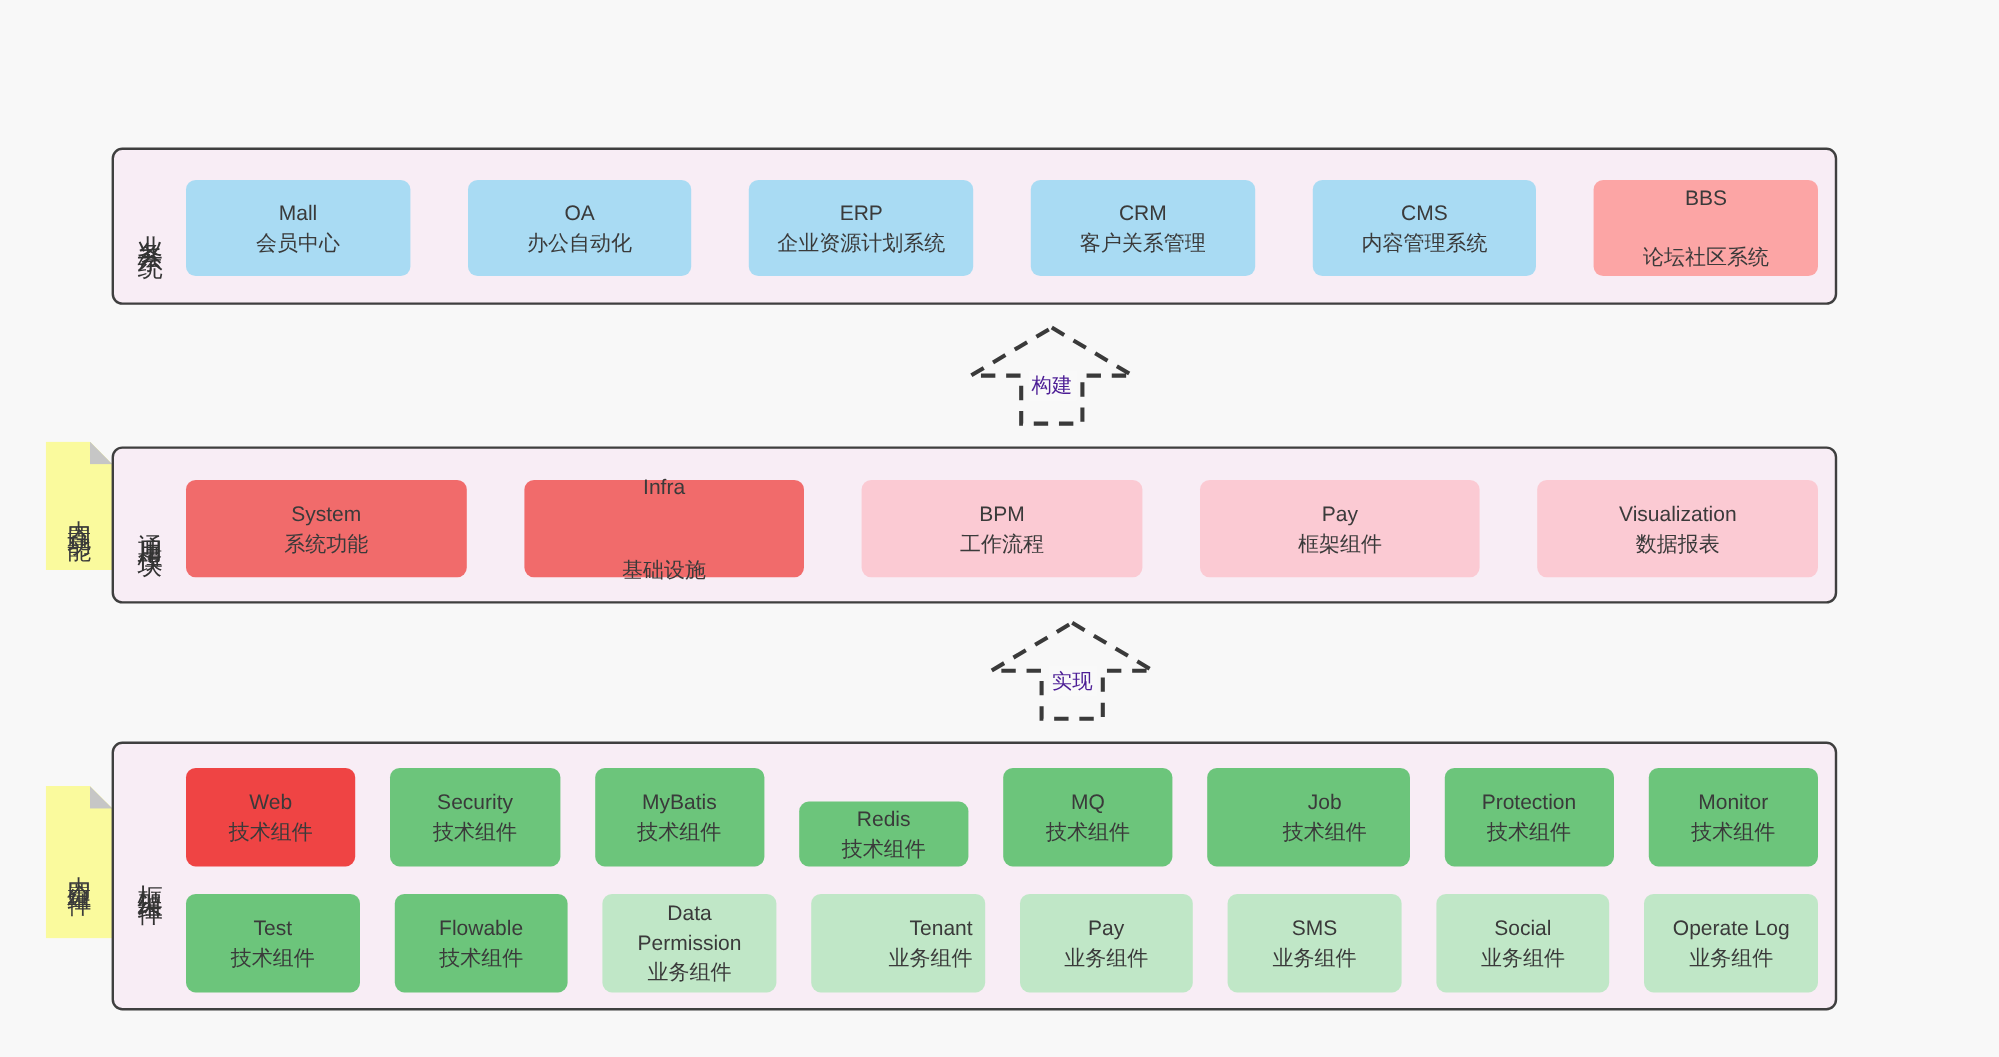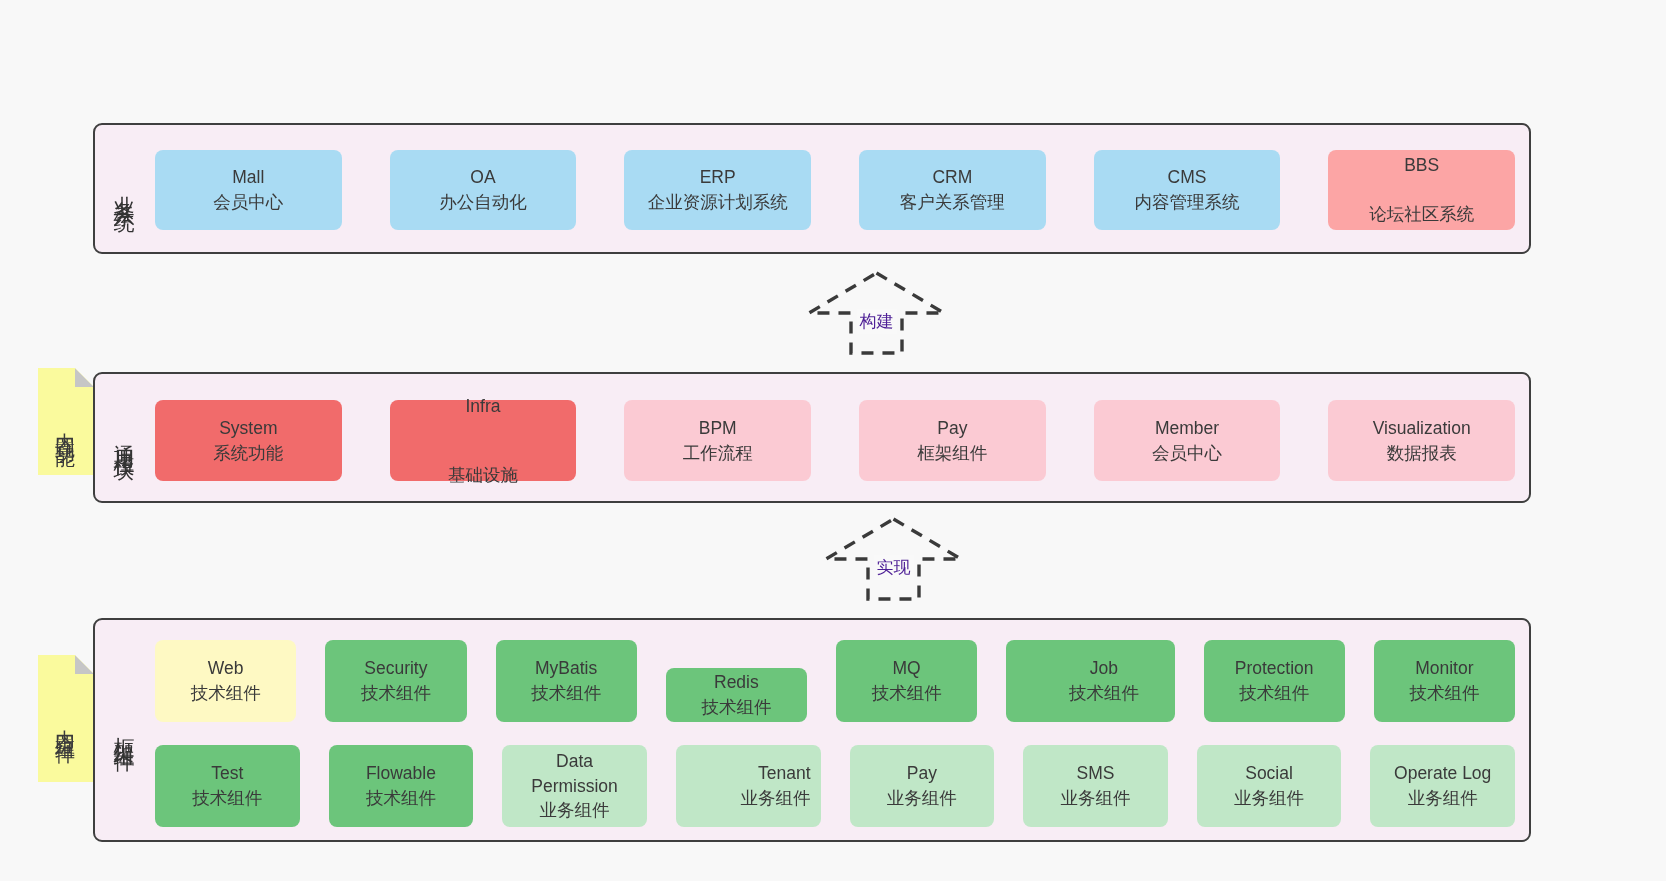--- a/index.html
+++ b/index.html
@@ -146,43 +146,39 @@
         </div>
         <div class="box" style="background: rgb(251, 202, 211);">
           <span class="line">BPM</span>
           <span class="line">工作流程</span>
         </div>
         <div class="box" style="background: rgb(251, 202, 211);">
           <span class="line">Pay</span>
           <span class="line">框架组件</span>
         </div>
         <div class="box" style="background: rgb(251, 202, 211);">
-          <span class="line">Member</span>
-          <span class="line">会员中心</span>
-        </div>
-        <div class="box" style="background: rgb(251, 202, 211);">
           <span class="line">Visualization</span>
           <span class="line">数据报表</span>
         </div>
       </div>
   </section>
 
   <div class="arrow" id="arrow-2">
     <svg width="141" height="86" viewBox="0 0 141 86">
       <polygon points="70.5,3 138,43 96,43 96,83 45,83 45,43 3,43" fill="none" stroke="#3a3a3a" stroke-width="3.4" stroke-dasharray="12 9"></polygon>
     </svg>
     <span class="arrow-label">实现</span>
   </div>
 
   <section class="layer" id="layer-3">
     <div class="layer-label">
       <span class="vtext">框架组件</span>
     </div>
     <div class="row row-8 row-a" id="row-l3a">
-        <div class="box" style="background: #fef9c3;">
+        <div class="box" style="background: #ef4444;">
           <span class="line">Web</span>
           <span class="line">技术组件</span>
         </div>
         <div class="box" style="background: rgb(108, 197, 123);">
           <span class="line">Security</span>
           <span class="line">技术组件</span>
         </div>
         <div class="box" style="background: rgb(108, 197, 123);">
           <span class="line">MyBatis</span>
           <span class="line">技术组件</span>

